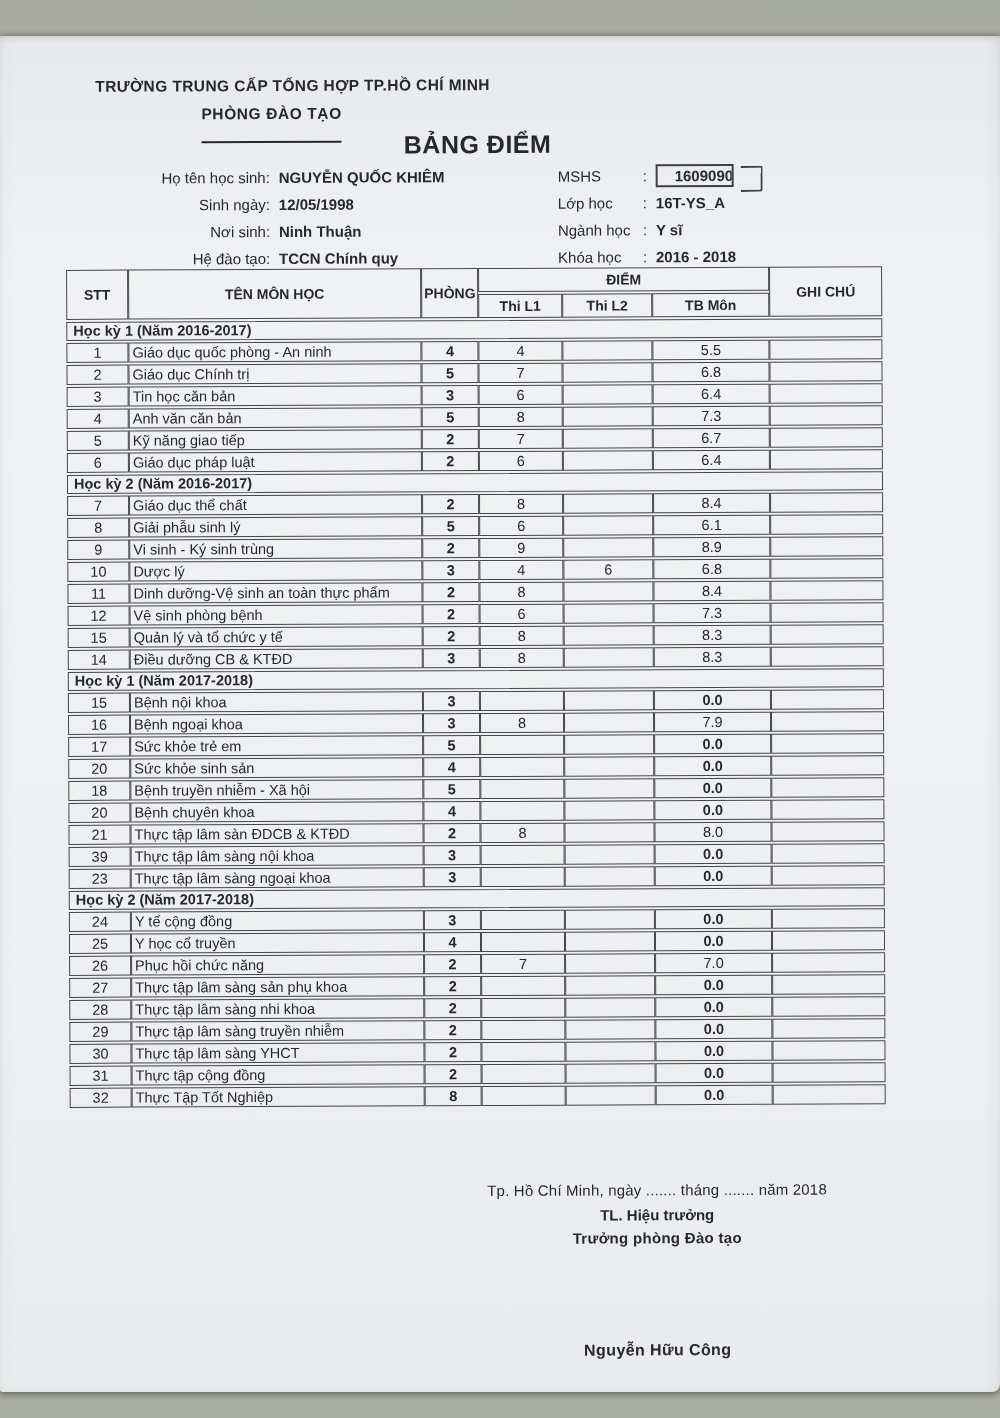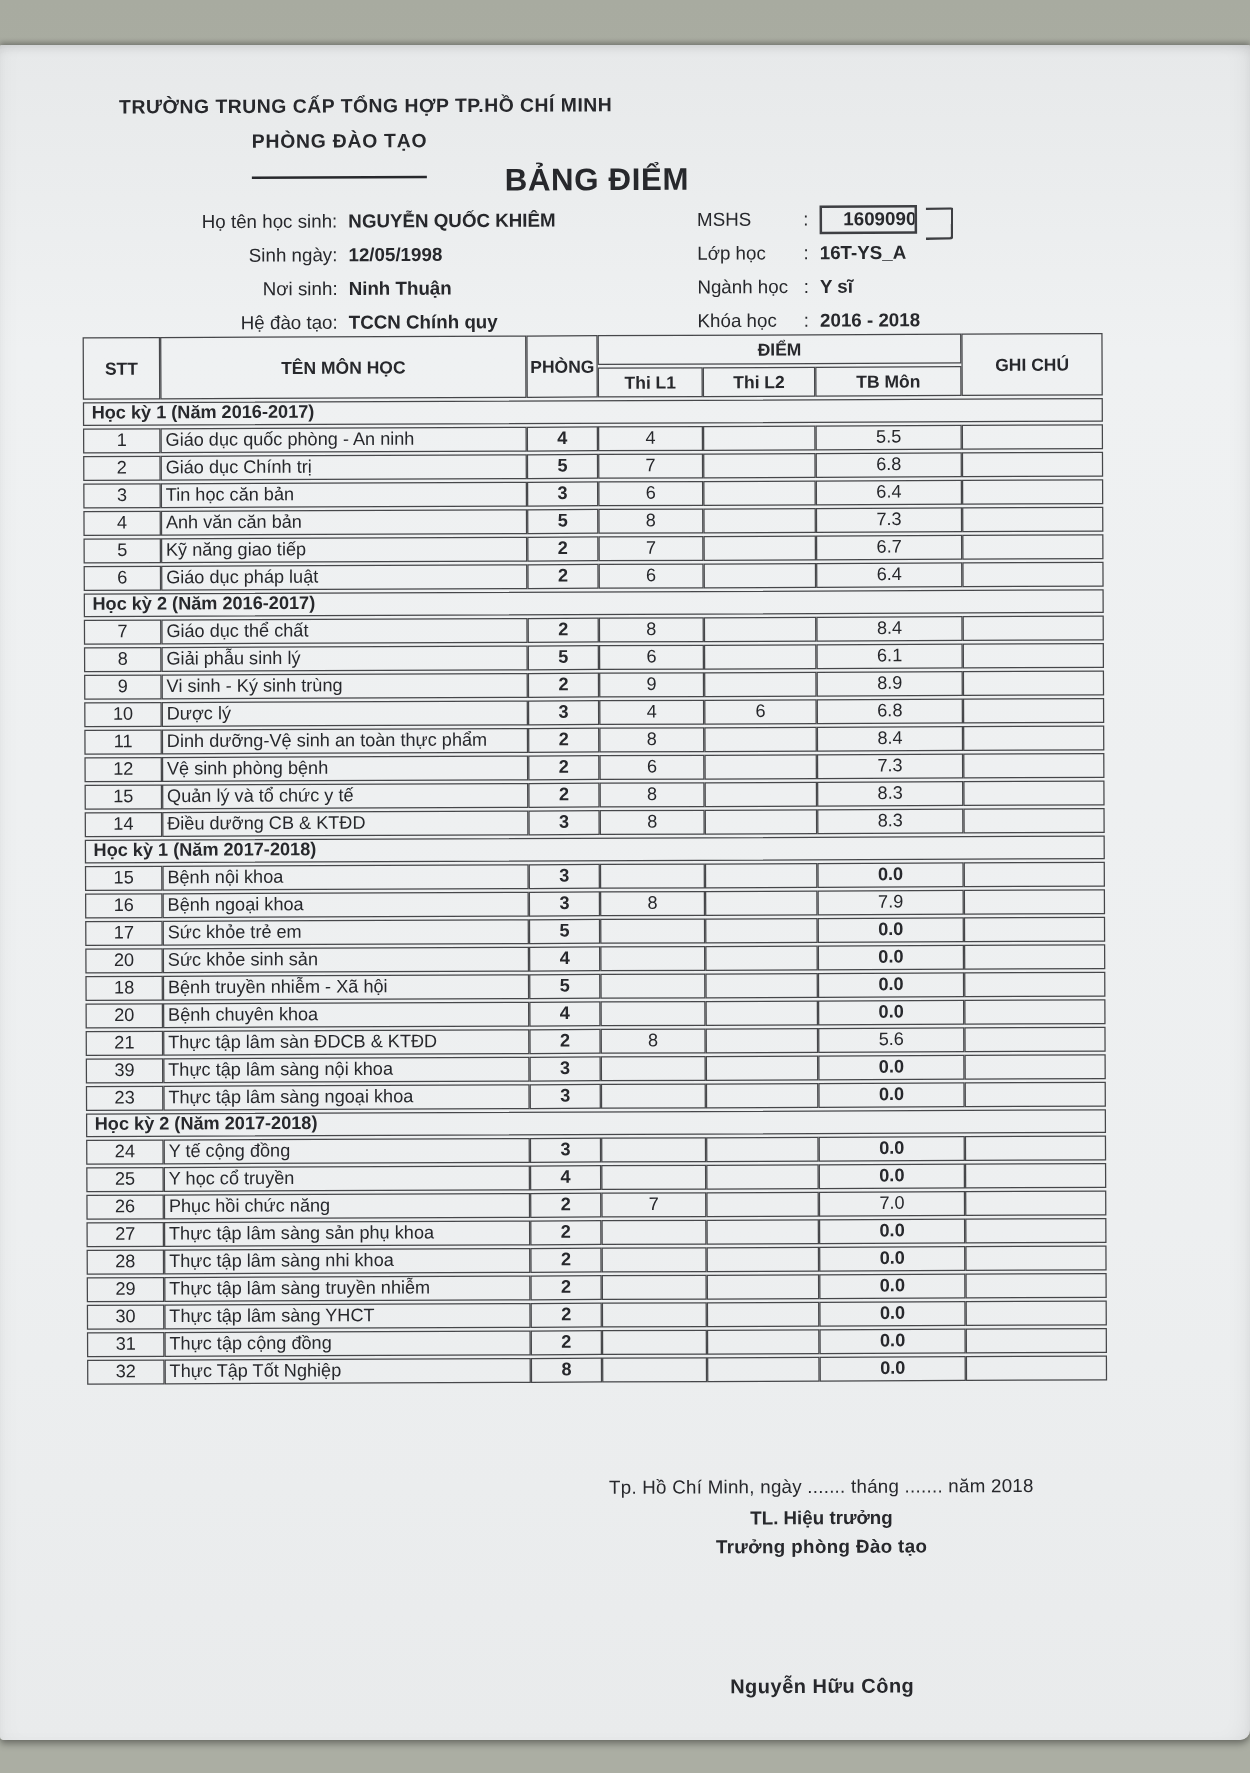--- a/index.html
+++ b/index.html
@@ -329,21 +329,21 @@
               <td class="c-l2"></td>
               <td class="c-tb bold">0.0</td>
               <td class="c-note"></td>
             </tr>
             <tr>
               <td class="c-stt">21</td>
               <td class="c-name">Thực tập lâm sàn ĐDCB &amp; KTĐD</td>
               <td class="c-dvht">2</td>
               <td class="c-l1">8</td>
               <td class="c-l2"></td>
-              <td class="c-tb">5.6</td>
+              <td class="c-tb">8.0</td>
               <td class="c-note"></td>
             </tr>
             <tr>
               <td class="c-stt">39</td>
               <td class="c-name">Thực tập lâm sàng nội khoa</td>
               <td class="c-dvht">3</td>
               <td class="c-l1"></td>
               <td class="c-l2"></td>
               <td class="c-tb bold">0.0</td>
               <td class="c-note"></td>

